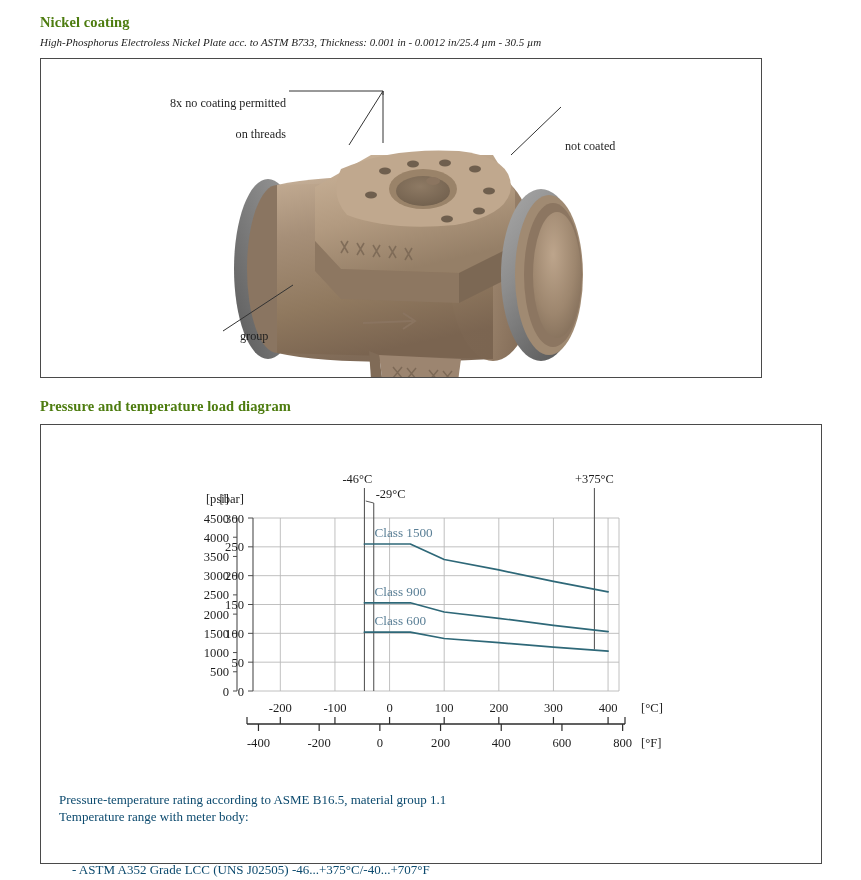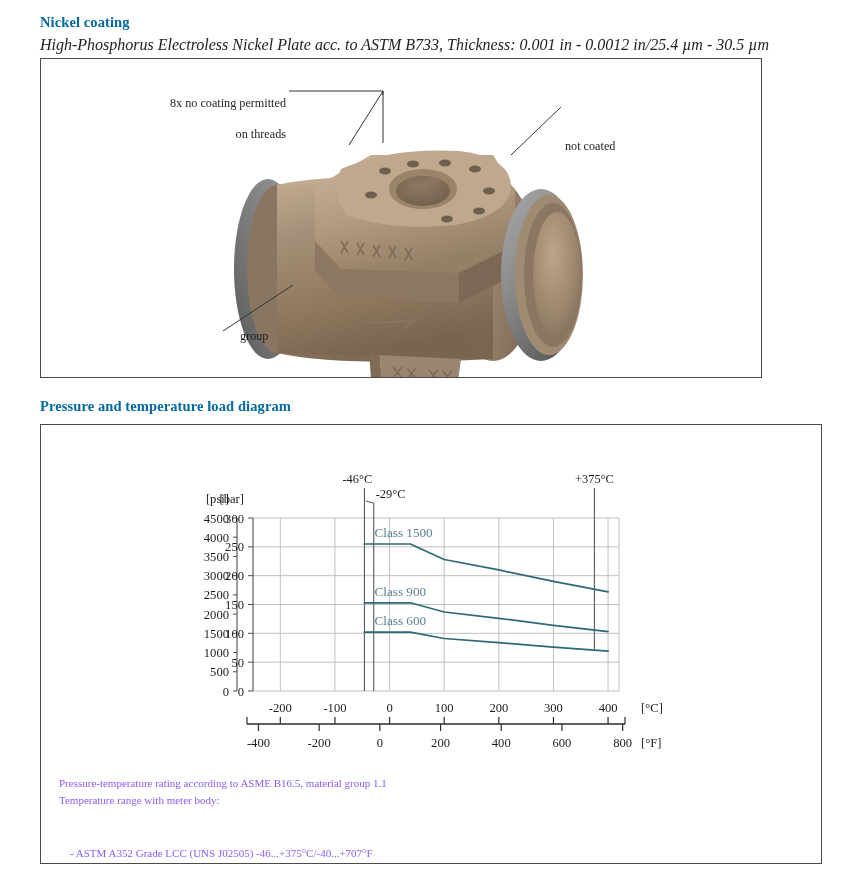--- a/index.html
+++ b/index.html
@@ -13,27 +13,27 @@
   }
   .page { position: relative; width: 861px; height: 880px; }
 
   
   .sec-title {
     position: absolute;
     font-family: "Liberation Serif", serif;
     font-weight: bold;
     font-size: 14.5px;
     letter-spacing: .1px;
-    color: #0369a1;
+    color: #4d7c0f;
   }
   .sec-sub {
     position: absolute;
     font-family: "Liberation Serif", serif;
     font-style: italic;
-    font-size: 16px;
+    font-size: 11px;
     color: #222;
     white-space: nowrap;
   }
 
   
   .figbox {
     position: absolute;
     border: 1px solid #4a4a4a;
     background: #fff;
   }
@@ -54,24 +54,25 @@
   
   .chart-svg { position: absolute; left: 0; top: 0; }
 
   .ax-unit, .ax-tick, .vline-lab, .curve-lab, .foot {
     font-family: "Liberation Serif", serif;
   }
 
   
   .foot {
     position: absolute;
-    font-size: 11px;
-    color: #8b5cf6;
+    font-size: 13px;
+    color: #0c4a6e;
     white-space: pre;
     line-height: 1.45;
+    margin-top: 15px;
   }
 </style>
 </head>
 <body>
 
 <div class="page">
 
   <div class="sec-title" style="left:40px; top:14px;">Nickel coating</div>
 
   <div class="sec-sub" style="left:40px; top:36px;">High-Phosphorus Electroless Nickel Plate acc. to ASTM B733, Thickness: 0.001 in - 0.0012 in/25.4 µm - 30.5 µm</div>

